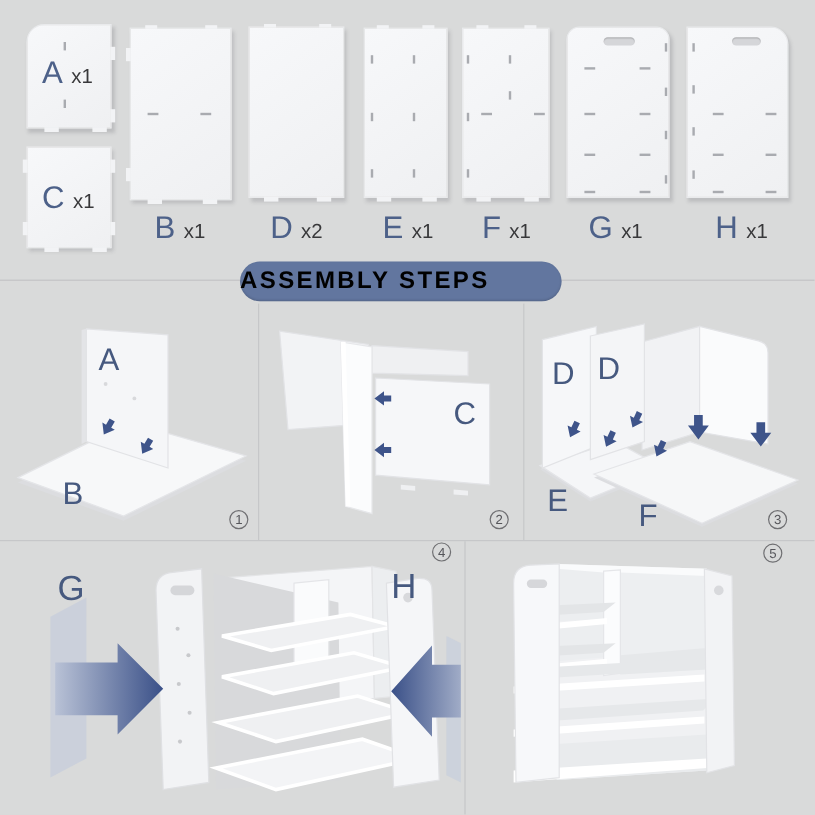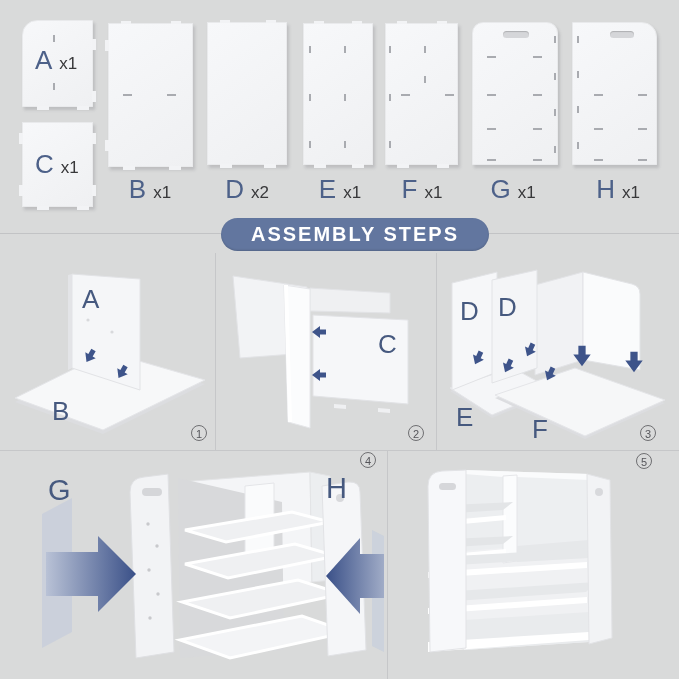--- a/index.html
+++ b/index.html
@@ -21,22 +21,22 @@
   .tab-l{width:4px;height:11px;left:-4px;}
 
   
   .plabel{position:absolute;display:flex;align-items:baseline;gap:7px;white-space:nowrap;}
   .plabel .letter{font-size:26px;line-height:1;color:#4d6189;}
   .plabel .qty{font-size:17px;line-height:1;color:#38383a;}
   .plabel.centered{transform:translateX(-50%);}
 
   
   .banner-line{position:absolute;left:0;top:233px;width:679px;height:1px;background:#c2c3c5;}
-  .banner-pill{position:absolute;left:221px;top:218px;width:268px;height:33px;border-radius:17px;
-               background:#62769f;color:#ffffff;display:flex;align-items:center;justify-content:center;
+  .banner-pill{position:absolute;left:200px;top:218px;width:268px;height:33px;border-radius:17px;
+               background:#62769f;color:#000000;display:flex;align-items:center;
                font-size:20px;font-weight:700;letter-spacing:2px;
                box-shadow:inset 0 -1px 2px rgba(0,0,0,.15);}
 
   
   .gline{position:absolute;background:#c6c7c9;}
 
   
   .stepnum{position:absolute;width:16px;height:16px;border:1px solid #6f6f72;border-radius:50%;
            color:#55555a;font-size:11px;line-height:16px;text-align:center;box-sizing:border-box;}
 

